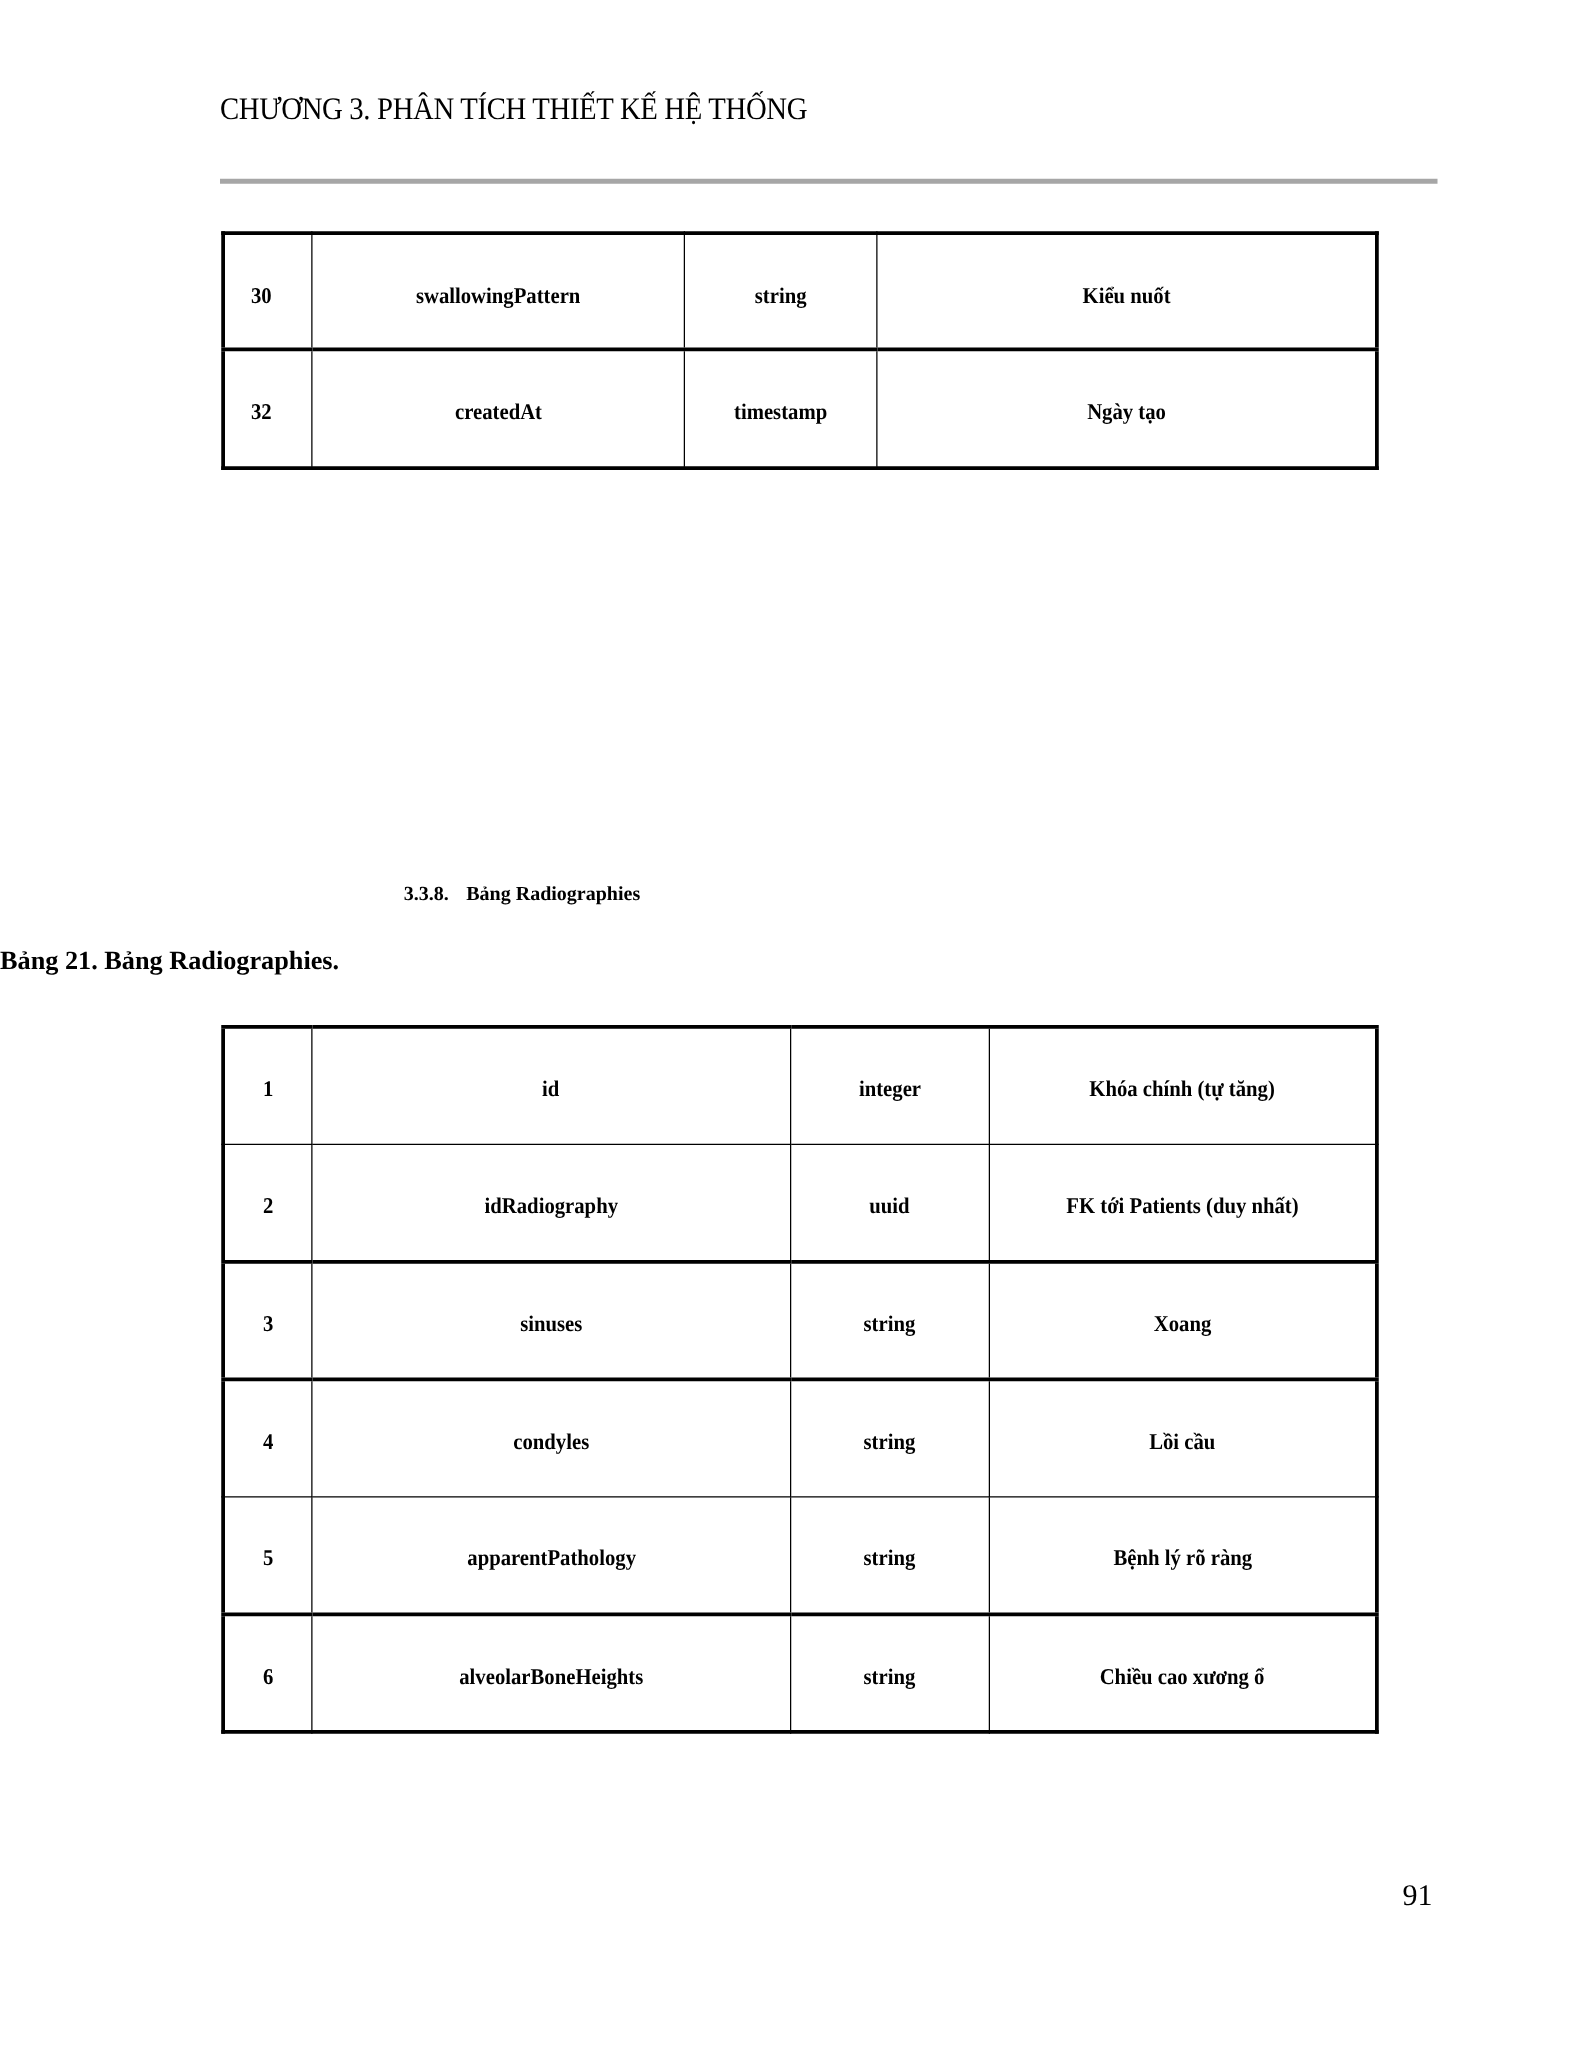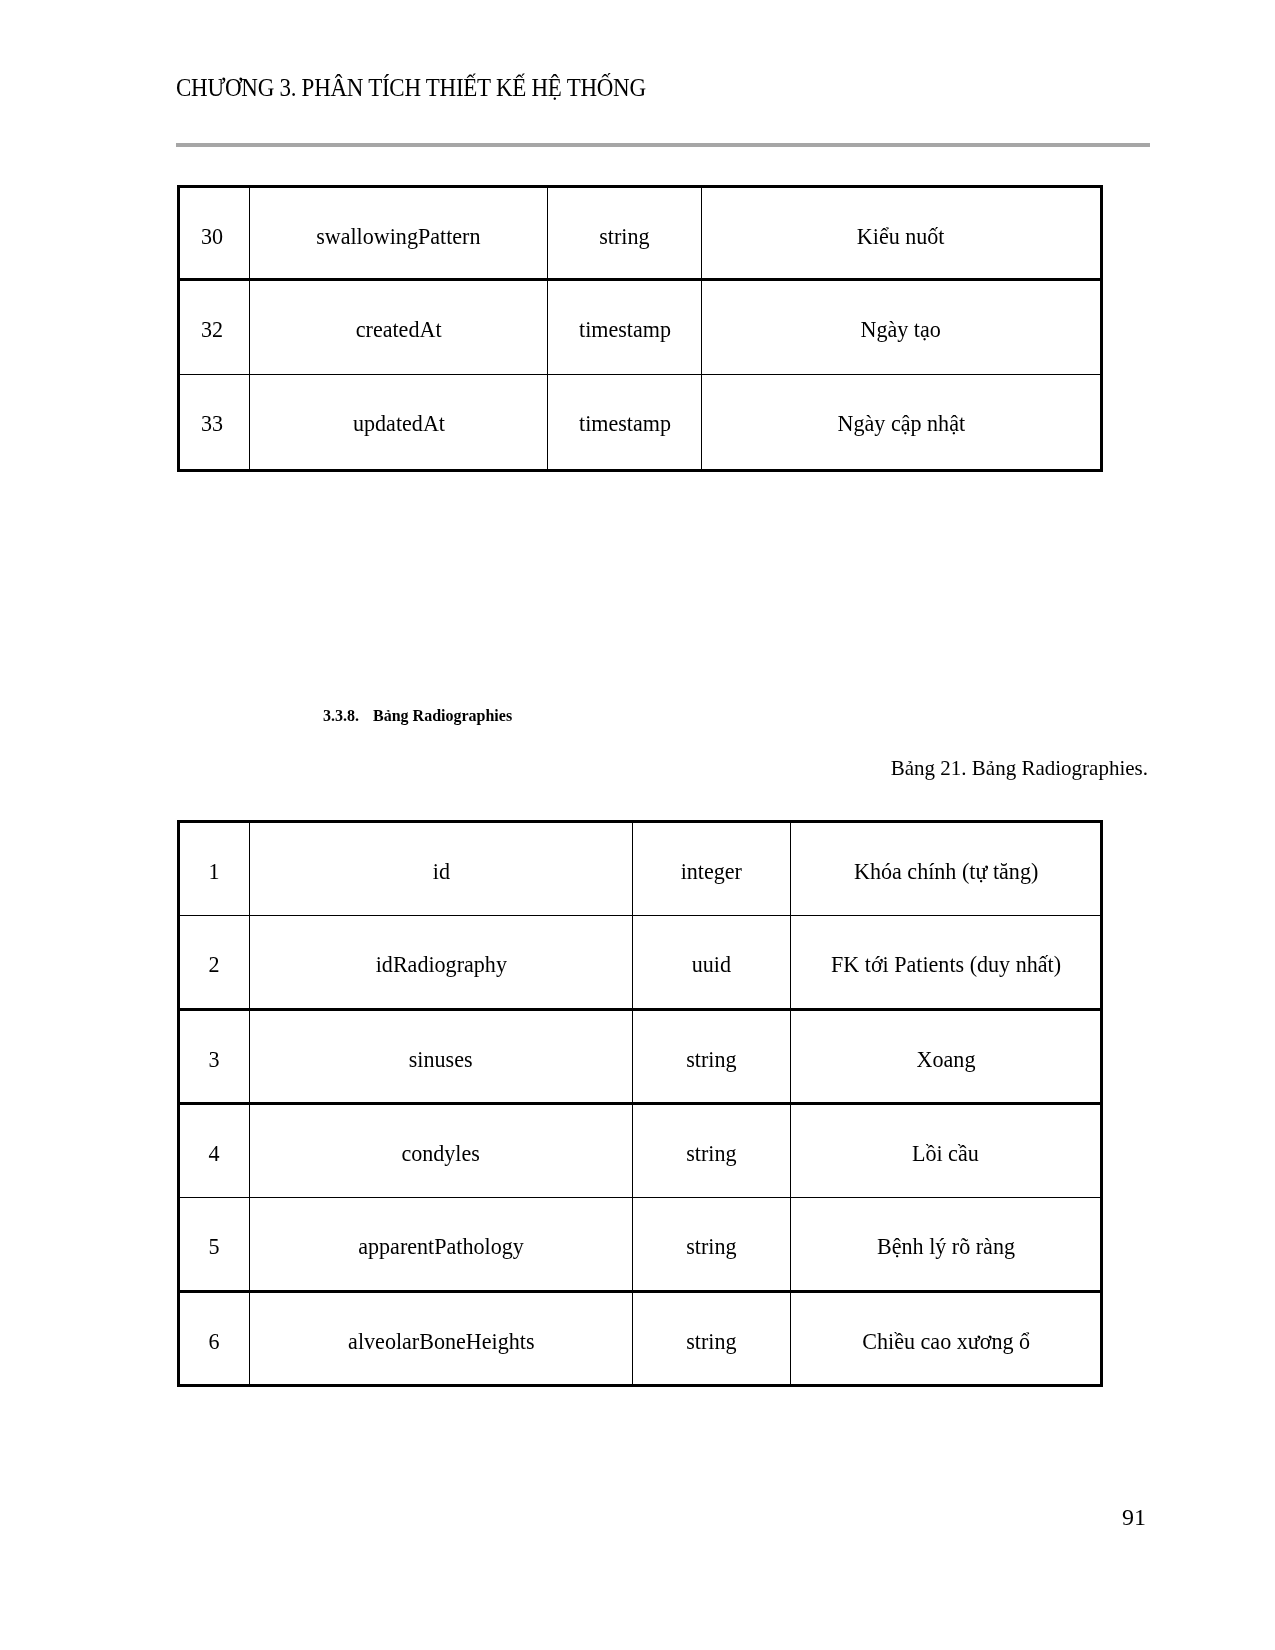--- a/index.html
+++ b/index.html
@@ -1,28 +1,28 @@
 <!DOCTYPE html>
 <html><head>
 <meta charset="utf-8">
 <style>
   html, body { margin: 0; padding: 0; background: #ffffff; }
   body { width: 1275px; height: 1650px; position: relative; font-family: "Liberation Serif", "DejaVu Serif", serif; color: #000; }
   .header-title { position: absolute; left: 176px; top: 74px; font-size: 25px; letter-spacing: -0.3px; transform: scaleX(0.92); transform-origin: left center; white-space: nowrap; }
   .header-rule { position: absolute; left: 176px; top: 143px; width: 974px; height: 4px; background: #a6a6a6; }
-  table.doc-table { position: absolute; border-collapse: collapse; left: 177px; font-size: 24px; }
+  table.doc-table { position: absolute; border-collapse: collapse; left: 177px; font-size: 18px; font-weight: bold; }
   table.doc-table td { border: 1.5px solid #000; text-align: center; vertical-align: top; padding: 26px 6px 0 6px; line-height: 44px; }
   table.doc-table td .cell { display: inline-block; transform: scaleX(0.92); }
   table.doc-table tr.thick-top td { border-top-width: 3px; margin-left: 24px; }
   table.doc-table { border: 3px solid #000; }
   #table1 { top: 185px; width: 926px; }
   #table2 { top: 820px; width: 926px; }
   .section-heading { position: absolute; left: 323px; top: 707px; font-size: 16px; font-weight: bold; white-space: nowrap; text-align: center; }
   .section-heading .num { margin-right: 14px; }
-  .caption { position: absolute; left: 0; width: 1148px; top: 756px; text-align: right; font-size: 21px; font-weight: normal; }
+  .caption { position: absolute; left: 0; width: 1148px; top: 756px; text-align: left; font-size: 21px; font-weight: bold; }
   .page-number { position: absolute; left: 1122px; top: 1504px; font-size: 24px; }
 </style>
 </head>
 <body>
 
 <div class="header-title">CHƯƠNG 3. PHÂN TÍCH THIẾT KẾ HỆ THỐNG</div>
 <div class="header-rule"></div>
 
 <table id="table1" class="doc-table">
   <colgroup>
@@ -36,26 +36,20 @@
       <td style="text-align:left;padding-left:20px"><span class="cell">30</span></td>
       <td><span class="cell">swallowingPattern</span></td>
       <td><span class="cell">string</span></td>
       <td><span class="cell">Kiểu nuốt</span></td>
     </tr>
     <tr class="thick-top" style="height:95px">
       <td style="text-align:left;padding-left:20px"><span class="cell">32</span></td>
       <td><span class="cell">createdAt</span></td>
       <td><span class="cell">timestamp</span></td>
       <td><span class="cell">Ngày tạo</span></td>
-    </tr>
-    <tr style="height:96px">
-      <td style="text-align:left;padding-left:20px"><span class="cell">33</span></td>
-      <td><span class="cell">updatedAt</span></td>
-      <td><span class="cell">timestamp</span></td>
-      <td><span class="cell">Ngày cập nhật</span></td>
     </tr>
   </tbody>
 </table>
 
 <div class="section-heading">
   <span class="num">3.3.8.</span><span>Bảng Radiographies</span>
 </div>
 
 <div class="caption">Bảng 21. Bảng Radiographies.</div>
 

